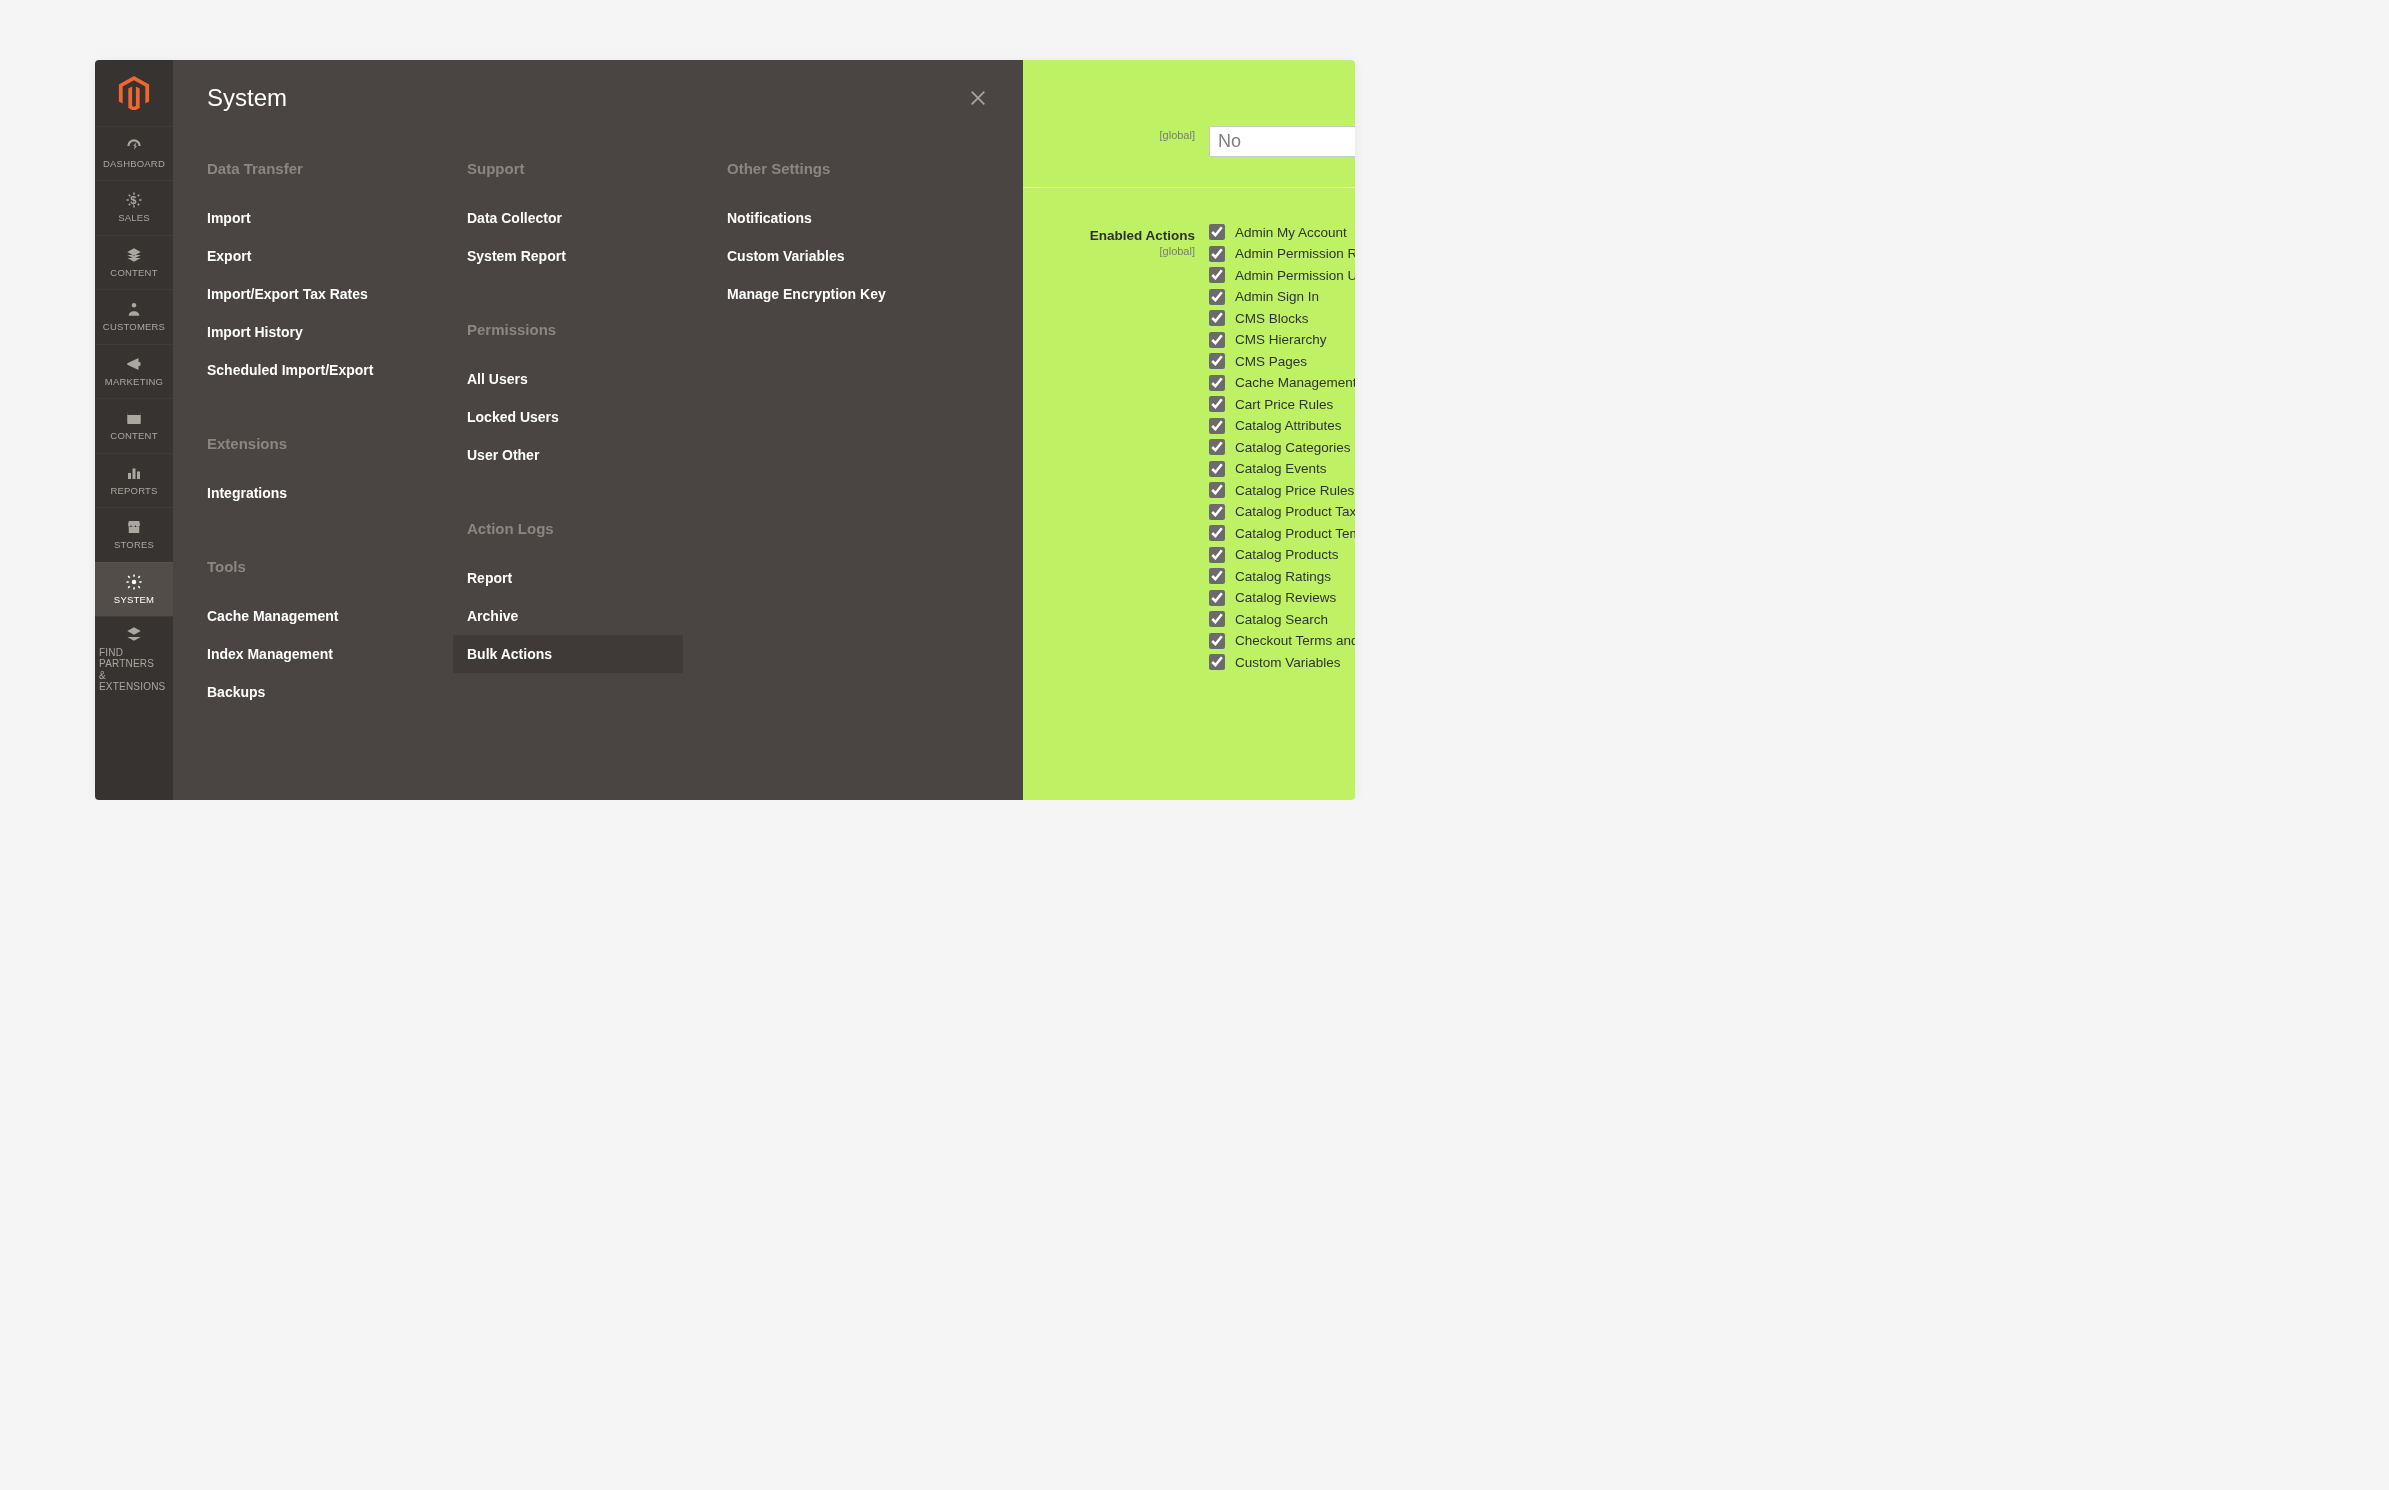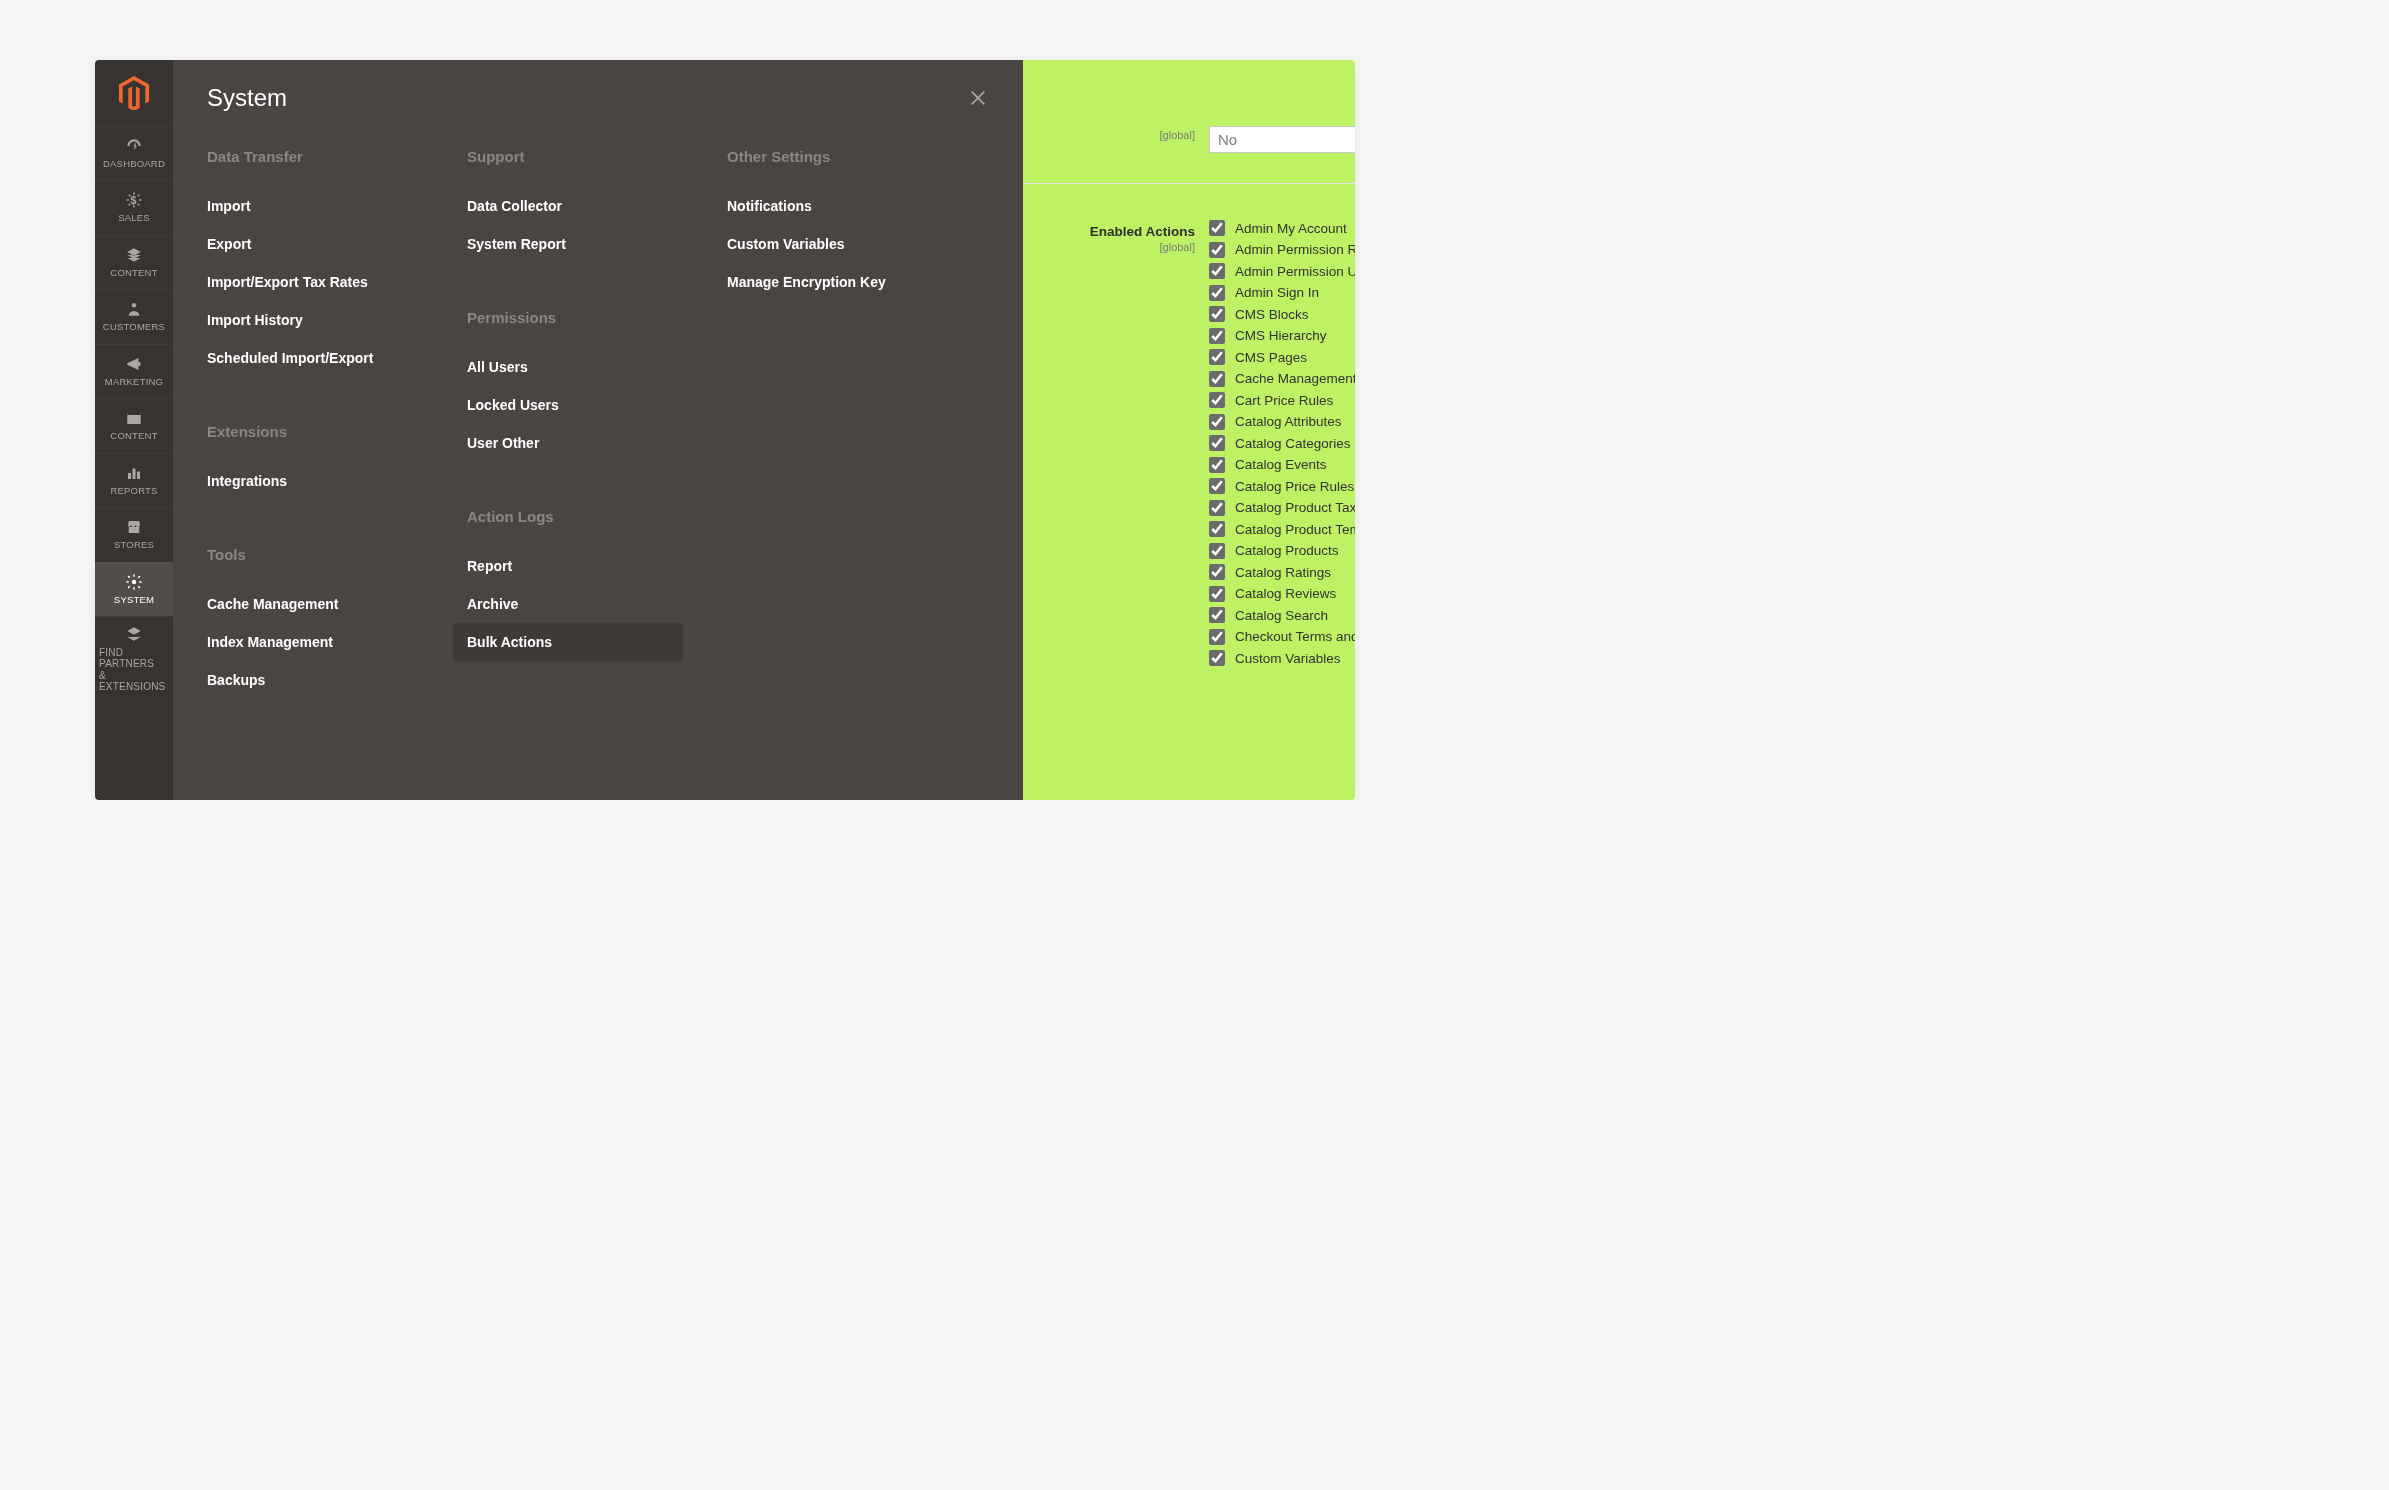--- a/index.html
+++ b/index.html
@@ -78,21 +78,21 @@
   .close-btn svg { width:18px; height:18px; stroke:#a8a39d; stroke-width:2; }
   .flyout-cols {
     display:flex; gap: 0px;
     padding: 16px 24px 0 34px;
   }
   .col { width: 260px; }
   .col-heading {
     color:#8b8680;
     font-size:15px;
     font-weight:600;
-    margin: 0 0 22px 0;
+    margin: 12px 0 22px 0;
   }
   .col-heading.spaced-top { margin-top: 46px; }
   .menu-link {
     display:block;
     color:#fff;
     font-size:14px;
     font-weight:600;
     padding: 11px 0;
     cursor:pointer;
     border-radius:2px;
@@ -129,21 +129,21 @@
   }
   .field-label {
     font-size: 13.5px; font-weight:700; color:#303030;
   }
   .field-scope {
     display:block; font-size:11px; color:#7a7a7a; margin-top:1px;
   }
   .field-ctrl { flex:1; }
   .select-like {
     border:1px solid #c8c8c8; border-radius:1px;
-    padding: 4px 8px; font-size:15px; color:#7f7f7f;
+    padding: 4px 8px; font-size:18px; color:#7f7f7f;
     width: 180px; background:#fff;
   }
   .hr { height:1px; background:#e6e6e6; margin: 30px 0 30px; }
   .check-list { display:flex; flex-direction:column; gap: 5.5px; }
   .check-item { display:flex; align-items:center; gap: 10px; }
   .check-item input[type=checkbox]{
     width:16px; height:16px; accent-color:#6b6b6b;
   }
   .check-item label { font-size:13.5px; color:#333; white-space:nowrap; }
 </style>

